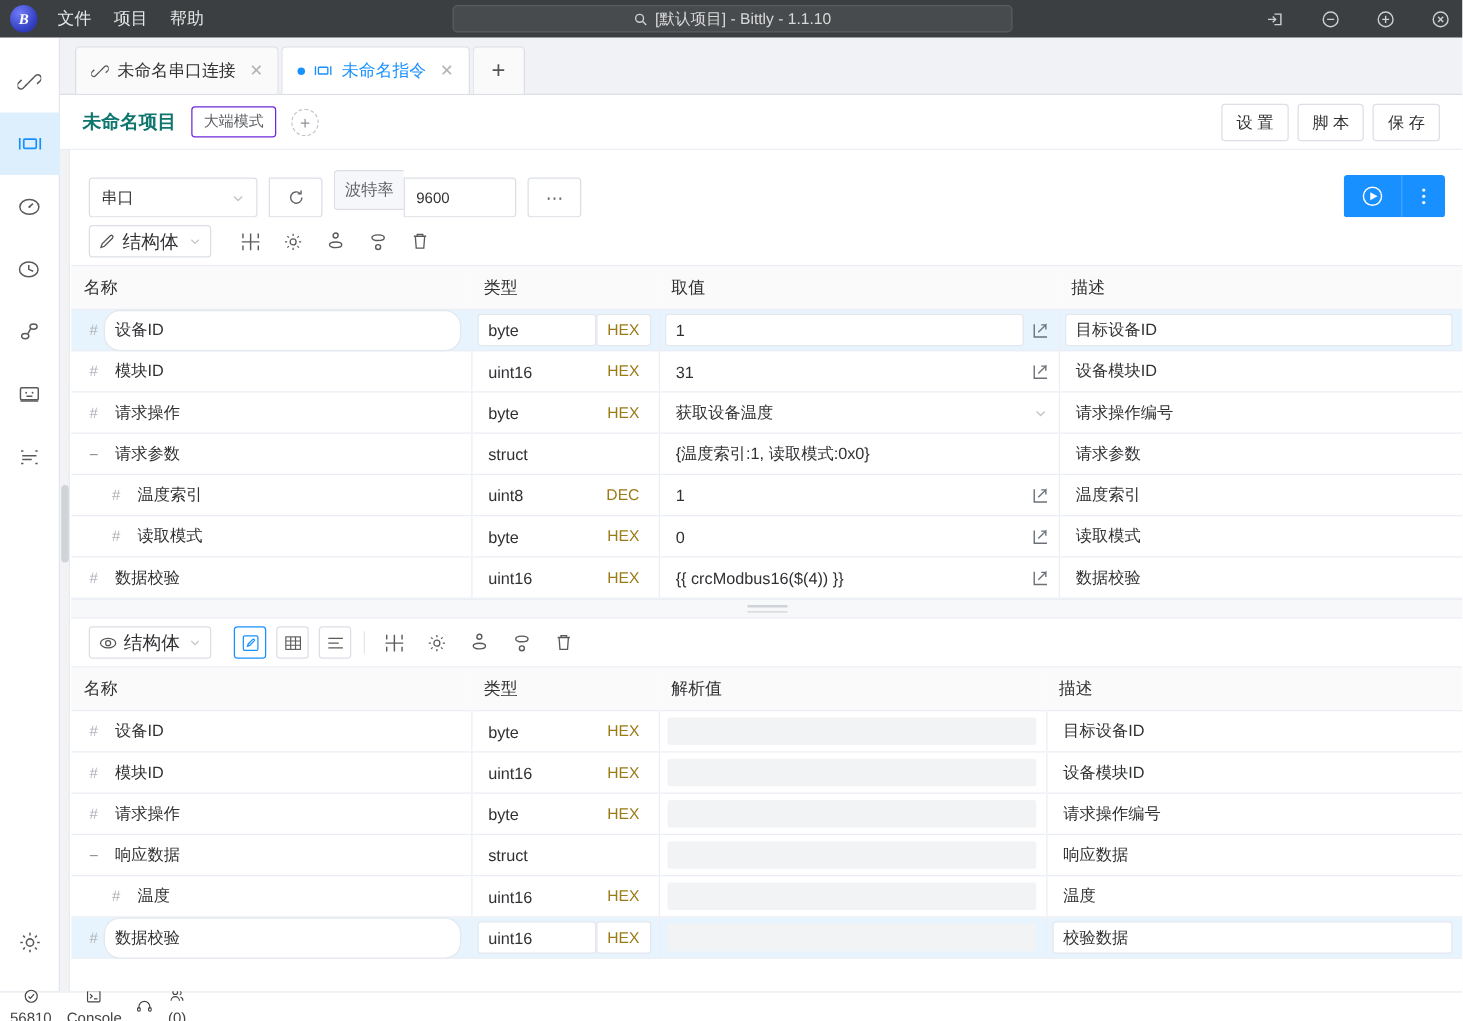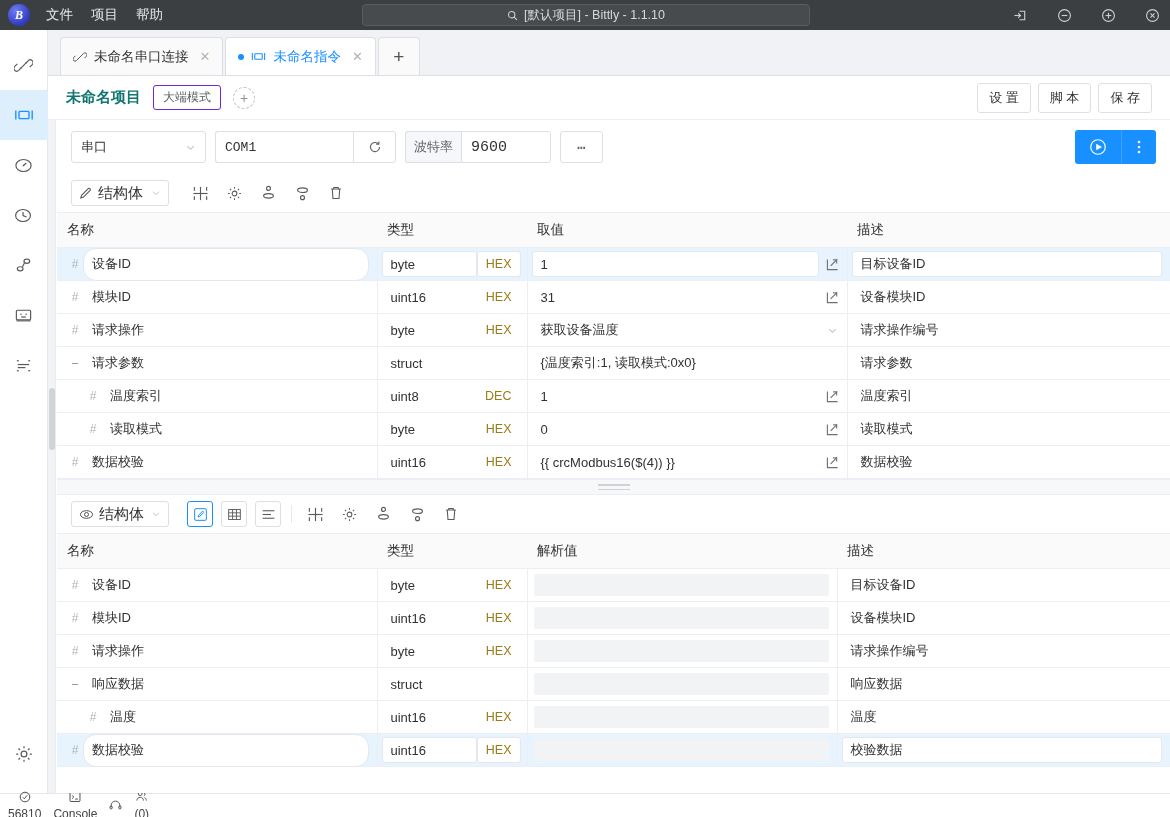--- a/index.html
+++ b/index.html
@@ -92,21 +92,21 @@
   .hdr-spacer { flex: 1; }
   .hdr-btn {
     border: 1px solid #dcdfe6; background: #fff; border-radius: 3px;
     padding: 5px 11px; font-size: 13px; color: #303133; margin-left: 7px; cursor: pointer;
   }
 
   
   .content { flex: 1; overflow: hidden; position: relative; background: #ffffff; display: flex; flex-direction: column; }
 
   
-  .connbar { height: 54px; display: flex; align-items: center; padding: 0 14px; flex: 0 0 54px; background:#fff;font-family:Liberation Mono, monospace; }
+  .connbar { height: 54px; display: flex; align-items: flex-end; padding: 0 14px; flex: 0 0 54px; background:#fff; }
   .sel {
     width: 135px; height: 32px; border: 1px solid #dcdfe6; border-radius: 3px;
     background: #fff; display: flex; align-items: center; padding: 0 9px;
     font-size: 13px; color: #303133; cursor: pointer;
   }
   .sel .caret { margin-left: auto; color: #c0c4cc; font-size: 11px; }
   .portgrp { display: flex; margin-left: 9px; }
   .portgrp input {
     width: 138px; height: 32px; border: 1px solid #dcdfe6; border-right: none;
     border-radius: 3px 0 0 3px; padding: 0 9px; font-size: 13px; color: #303133;
@@ -118,21 +118,21 @@
     color: #606266; cursor: pointer;
   }
   .baudgrp { display: flex; margin-left: 9px; }
   .baud-label {
     height: 32px; border: 1px solid #dcdfe6; border-right: none; background: #f5f7fa;
     display: flex; align-items: center; padding: 0 8px; font-size: 13px; color: #606266;
     border-radius: 3px 0 0 3px;
   }
   .baudgrp input {
     width: 90px; height: 32px; border: 1px solid #dcdfe6; border-radius: 0 3px 3px 0;
-    padding: 0 9px; font-size: 15px; color: #303133; outline: none; font-family: inherit;
+    padding: 0 9px; font-size: 12px; color: #303133; outline: none; font-family: inherit; margin-top: 6px;
   }
   .dots-btn {
     margin-left: 9px; width: 43px; height: 32px; border: 1px solid #dcdfe6;
     border-radius: 3px; background: #fff; display: flex; align-items: center;
     justify-content: center; color: #606266; font-size: 14px; cursor: pointer;
   }
   .conn-spacer { flex: 1; }
   .run-group { display: flex; height: 34px; border-radius: 3px; overflow: hidden; }
   .run-btn {
     width: 46px; background: #1890ff; color: #fff; display: flex;
@@ -431,21 +431,20 @@
           <div class="connbar">
             <div class="sel">
               <span>串口</span>
               <span class="caret">
                 <svg width="11" height="11" viewBox="0 0 12 12" fill="none" stroke="#c0c4cc" stroke-width="1.2">
                   <polyline points="2.5,4.5 6,8 9.5,4.5"></polyline>
                 </svg>
               </span>
             </div>
             <div class="portgrp">
-              <input value="COM1" style="">
               <div class="refresh-btn">
                 <span>
                   <svg width="14" height="14" viewBox="0 0 16 16" fill="none" stroke="#606266" stroke-width="1.3">
                     <path d="M13.2 8a5.2 5.2 0 1 1-1.6-3.7"></path>
                       <polyline points="12.4,1.6 12.4,4.7 9.3,4.7"></polyline>
                   </svg>
                 </span>
               </div>
             </div>
             <div class="baudgrp">

